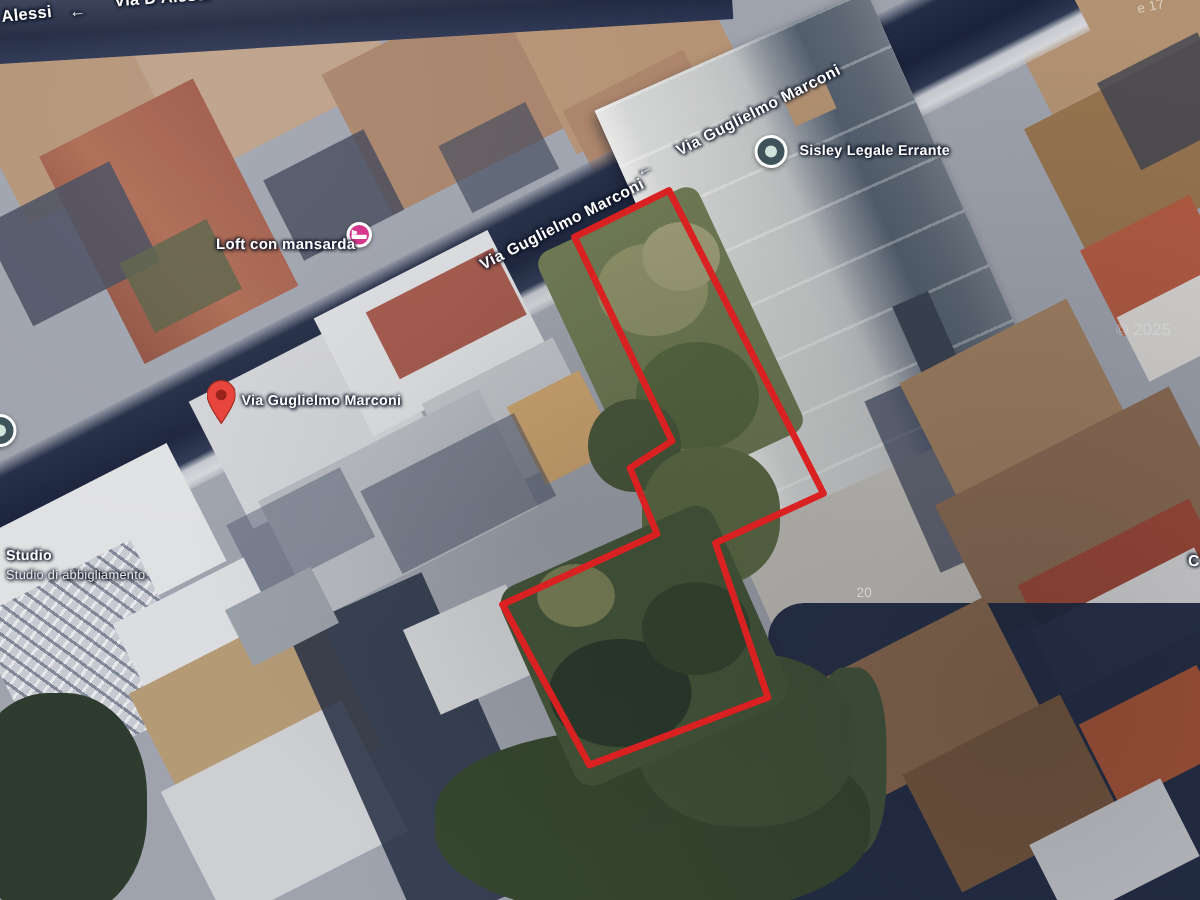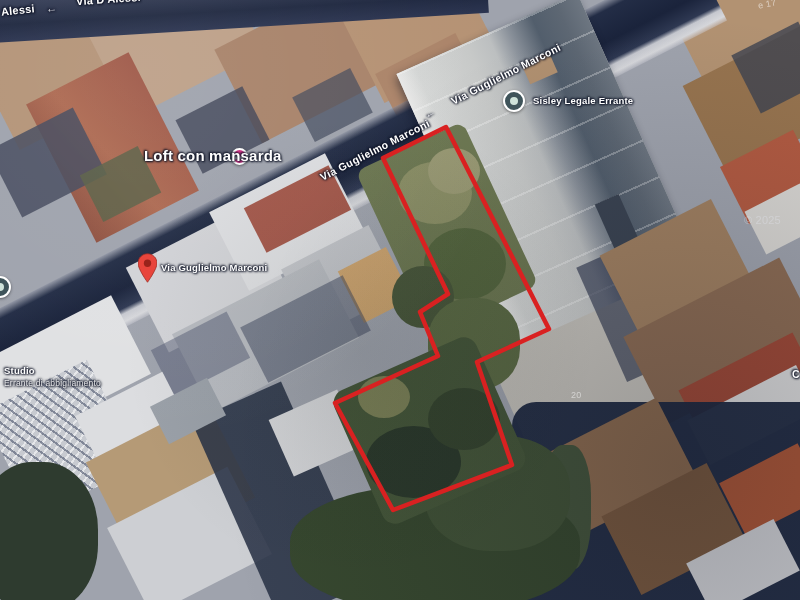--- a/index.html
+++ b/index.html
@@ -149,35 +149,35 @@
   <span class="poi" style="left:-11px;top:276px;width:22px;height:22px;background:var(--poi-generic,#3f545a)">
     <i class="dot" style="left:5px;top:5px;width:8px;height:8px;background:var(--poi-generic-dot,#cfe3da)"></i>
   </span>
 
   <span class="lbl" style="left:1px;top:4px;font-size:11px;transform:rotate(-6deg)">Alessi</span>
 
   <span class="lbl" style="left:46px;top:2px;font-size:11px;transform:rotate(-5deg);color:#e9eaef">←</span>
 
   <span class="lbl" style="left:76px;top:-7px;font-size:11px;transform:rotate(-4deg)">Via D'Alessi</span>
 
-  <span class="lbl" style="left:144px;top:147px;font-size:15px">Loft con mansarda</span>
+  <span class="lbl" style="left:144px;top:158px;font-size:10px">Loft con mansarda</span>
 
   <span class="lbl" style="left:318px;top:172px;font-size:10.5px;letter-spacing:.4px;transform:rotate(-27deg);transform-origin:0 0">Via Guglielmo Marconi</span>
 
   <span class="lbl" style="left:424px;top:107px;font-size:11px;transform:rotate(-27deg);color:#e9eaef">←</span>
 
   <span class="lbl" style="left:449px;top:96px;font-size:10.5px;letter-spacing:.4px;transform:rotate(-27deg);transform-origin:0 0">Via Guglielmo Marconi</span>
 
   <span class="lbl" style="left:533px;top:95px;font-size:9.5px">Sisley Legale Errante</span>
 
   <span class="lbl" style="left:161px;top:262px;font-size:9.5px">Via Guglielmo Marconi</span>
 
   <span class="lbl" style="left:4px;top:365px;font-size:9.5px">Studio</span>
 
-  <span class="lbl" style="left:4px;top:378px;font-size:8.5px;font-weight:400;color:#ffffffe0">Errante di abbigliamento</span>
+  <span class="lbl" style="left:4px;top:378px;font-size:8.5px;font-weight:400;color:#ffffffe0">Studio di abbigliamento</span>
 
   <span class="lbl faint" style="left:744px;top:214px;font-size:11px;color:rgba(225,228,235,.4)">© 2025</span>
 
   <span class="lbl faint" style="left:571px;top:390px;font-size:9px;color:rgba(255,255,255,.5)">20</span>
 
   <span class="lbl" style="left:792px;top:368px;font-size:10.5px">C</span>
 
   <span class="lbl faint" style="left:758px;top:-1px;font-size:9px;color:rgba(255,255,255,.55);transform:rotate(-12deg)">e 17</span>
 
 </div>

